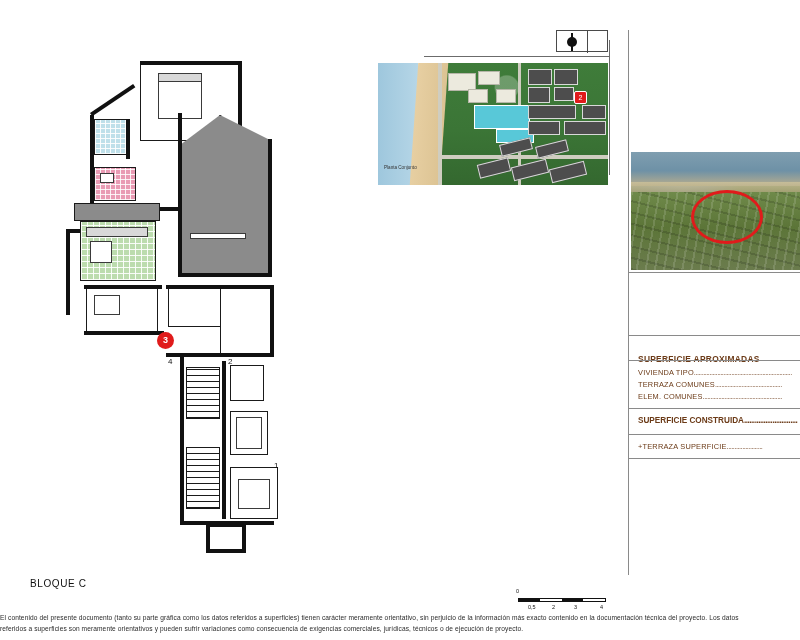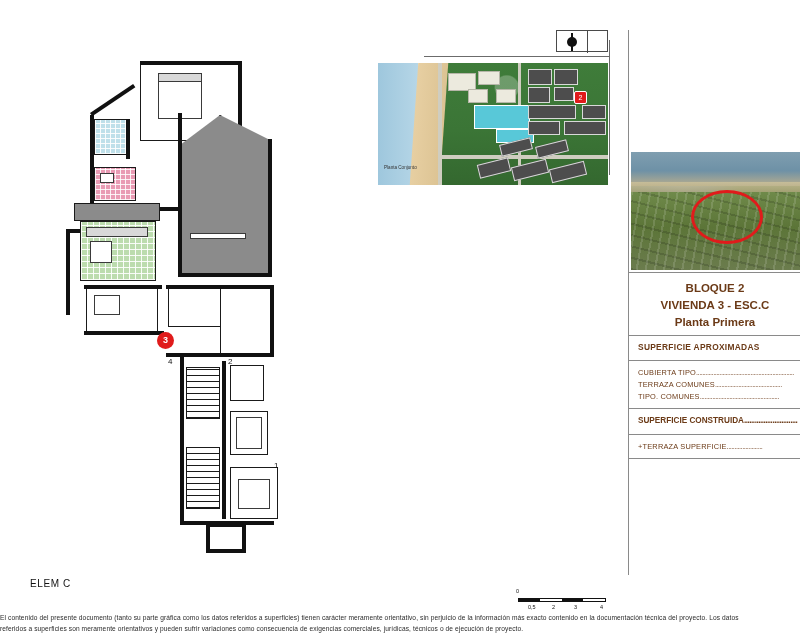--- a/index.html
+++ b/index.html
@@ -432,21 +432,21 @@
     <div class="rnum" style="left:244px; top:406px;">1</div>
 
     <div class="w" style="left:176px; top:468px; width:40px; height:4px;"></div>
     <div class="w" style="left:176px; top:470px; width:4px; height:28px;"></div>
     <div class="w" style="left:212px; top:470px; width:4px; height:28px;"></div>
     <div class="w" style="left:176px; top:494px; width:40px; height:4px;"></div>
 
     <div id="pin">3</div>
   </div>
 
-  <div id="escal-label">ELEM C</div>
+  <div id="escal-label">BLOQUE C</div>
 
   <div id="north-box">
     <div class="disc"></div>
     <div class="vline"></div>
   </div>
 
   <div id="site-plan-rule"></div>
   <div id="site-plan-vrule"></div>
 
   <div id="site-plan">
@@ -487,38 +487,33 @@
 
     <div id="aerial">
       <div class="water"></div>
       <div class="beach"></div>
       <div class="urban"></div>
       <div class="circle"></div>
     </div>
 
     <div class="hr" style="top:242px;"></div>
 
-    <div id="panel-title">
-      <div class="l1">BLOQUE 2</div>
-      <div class="l2">VIVIENDA 3 - ESC.C</div>
-      <div class="l3">Planta Primera</div>
-    </div>
 
     <div class="hr" style="top:305px;"></div>
-    <div class="panel-head" style="top:312px;">SUPERFICIE APROXIMADAS</div>
+    <div class="panel-head" style="top:324px;">SUPERFICIE APROXIMADAS</div>
     <div class="hr" style="top:330px;"></div>
 
     <div class="panel-row" style="top:338px;">
-      <span class="lbl">CUBIERTA TIPO</span><span class="dots">...............................................................</span>
+      <span class="lbl">VIVIENDA TIPO</span><span class="dots">...............................................................</span>
     </div>
     <div class="panel-row" style="top:350px;">
       <span class="lbl">TERRAZA COMUNES</span><span class="dots">...........................................</span>
     </div>
     <div class="panel-row" style="top:362px;">
-      <span class="lbl">TIPO. COMUNES</span><span class="dots">...................................................</span>
+      <span class="lbl">ELEM. COMUNES</span><span class="dots">...................................................</span>
     </div>
 
     <div class="hr" style="top:378px;"></div>
     <div class="panel-row" style="top:386px; font-weight:bold; font-size:8.2px;">
       <span>SUPERFICIE CONSTRUIDA</span><span class="dots">..............................</span>
     </div>
     <div class="hr" style="top:404px;"></div>
 
     <div class="panel-row" style="top:412px;">
       <span class="lbl">+TERRAZA SUPERFICIE</span><span class="dots">.......................</span>

